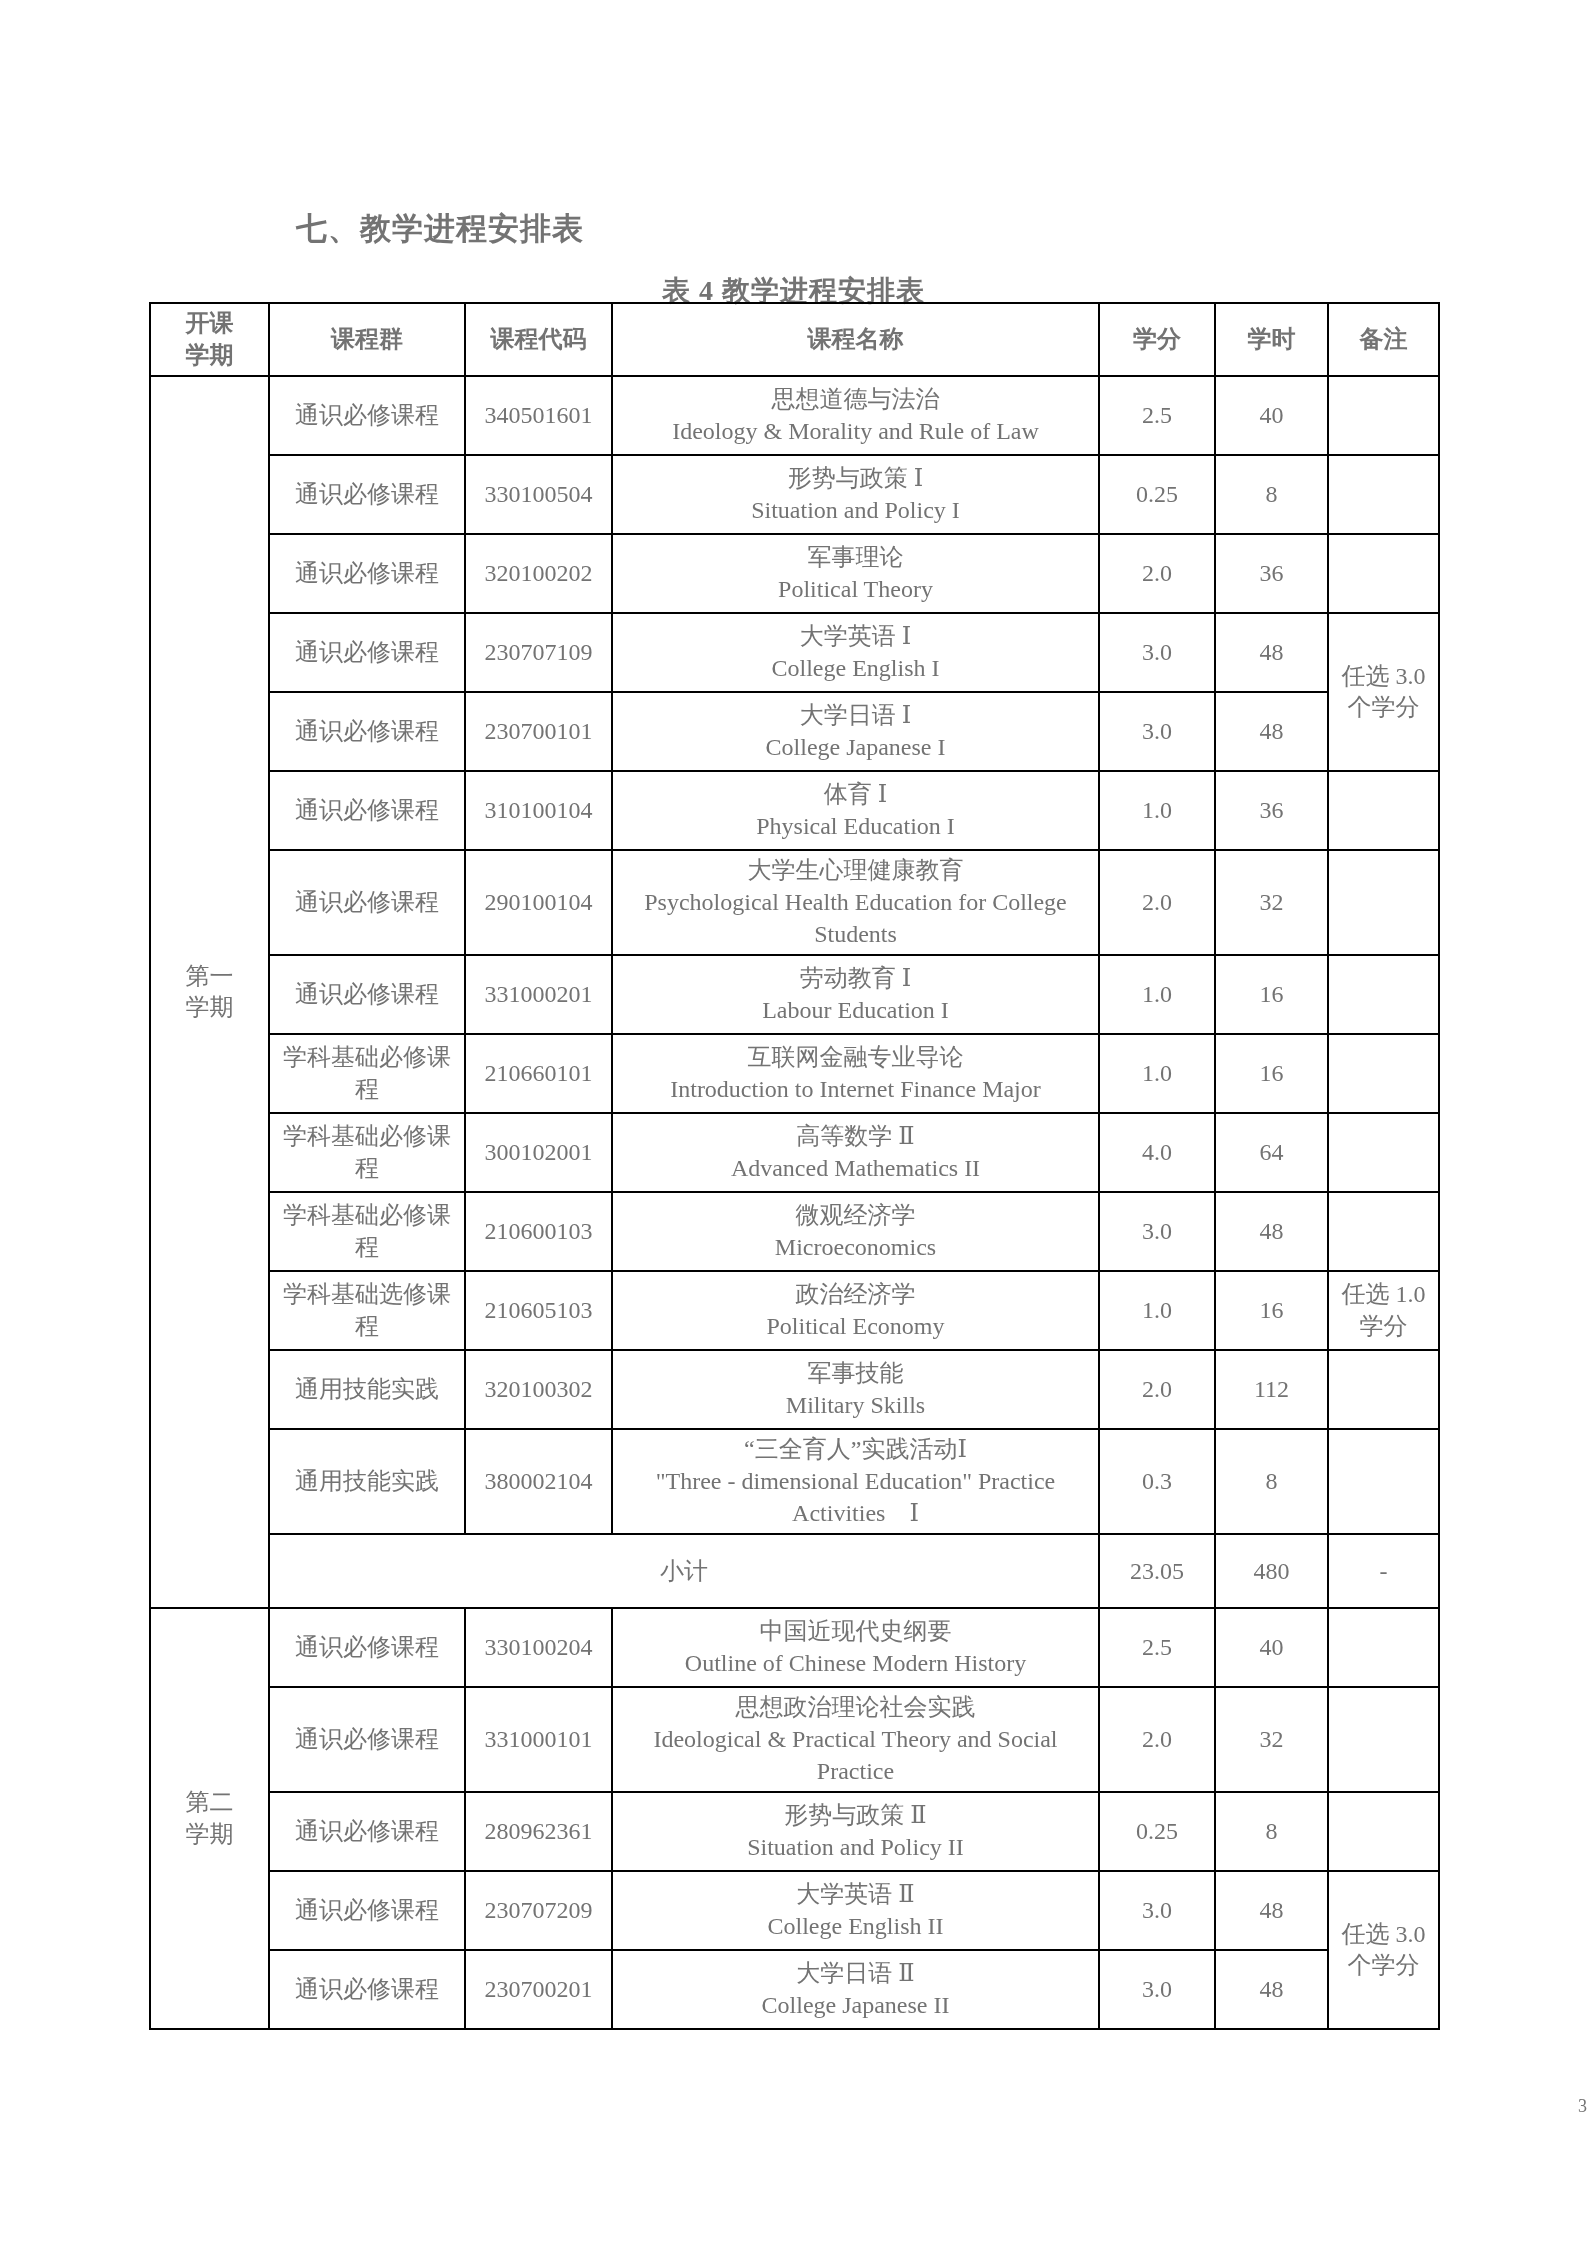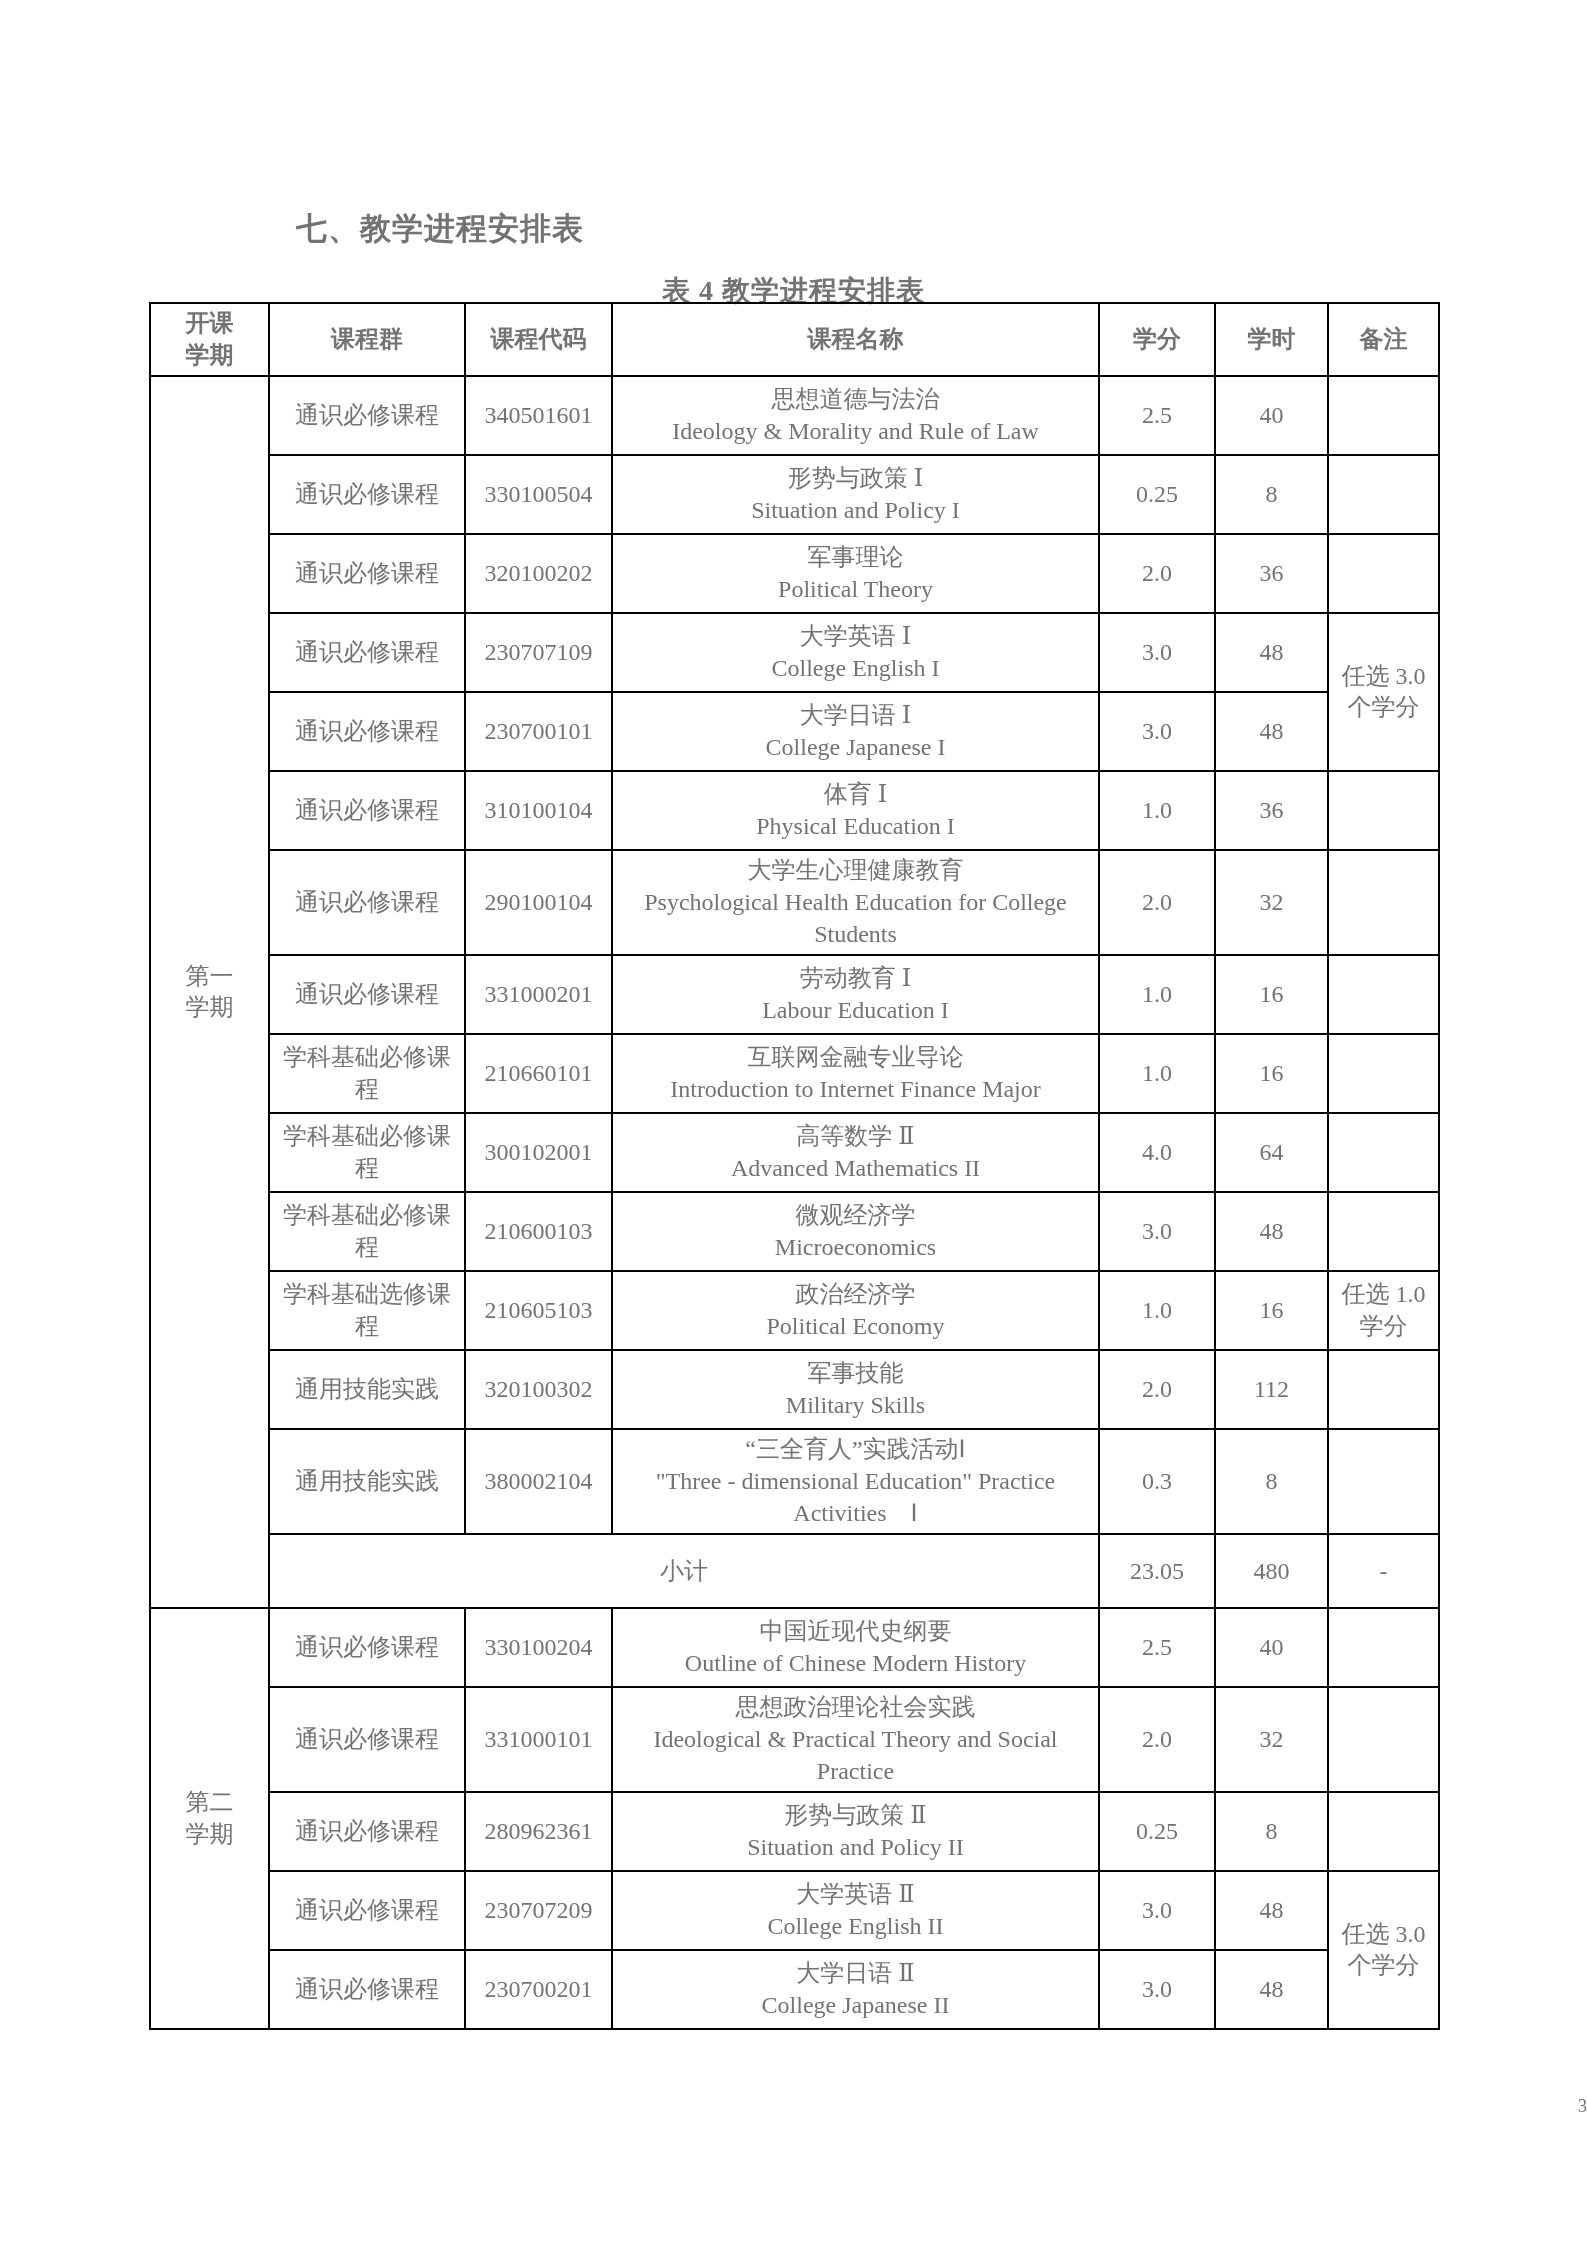--- a/index.html
+++ b/index.html
@@ -37,21 +37,21 @@
     line-height:1.32;
     padding:4px 4px;
     overflow:hidden;
   }
   table.schedule th {
     font-weight:bold;
     height:62px;
     white-space:pre-line;
   }
   tr.r2 > td { height:69px; }
-  tr.r3 > td { height:92px;font-family:Liberation Serif, serif; }
+  tr.r3 > td { height:92px; }
   tr.rsub > td { height:64px; }
   td.semester-cell {
     white-space:pre-line;
     line-height:1.55;
   }
   td.group-cell { padding:4px 18px; }
   td.name-cell {
     text-align:left;
     padding:6px 13px;
   }

